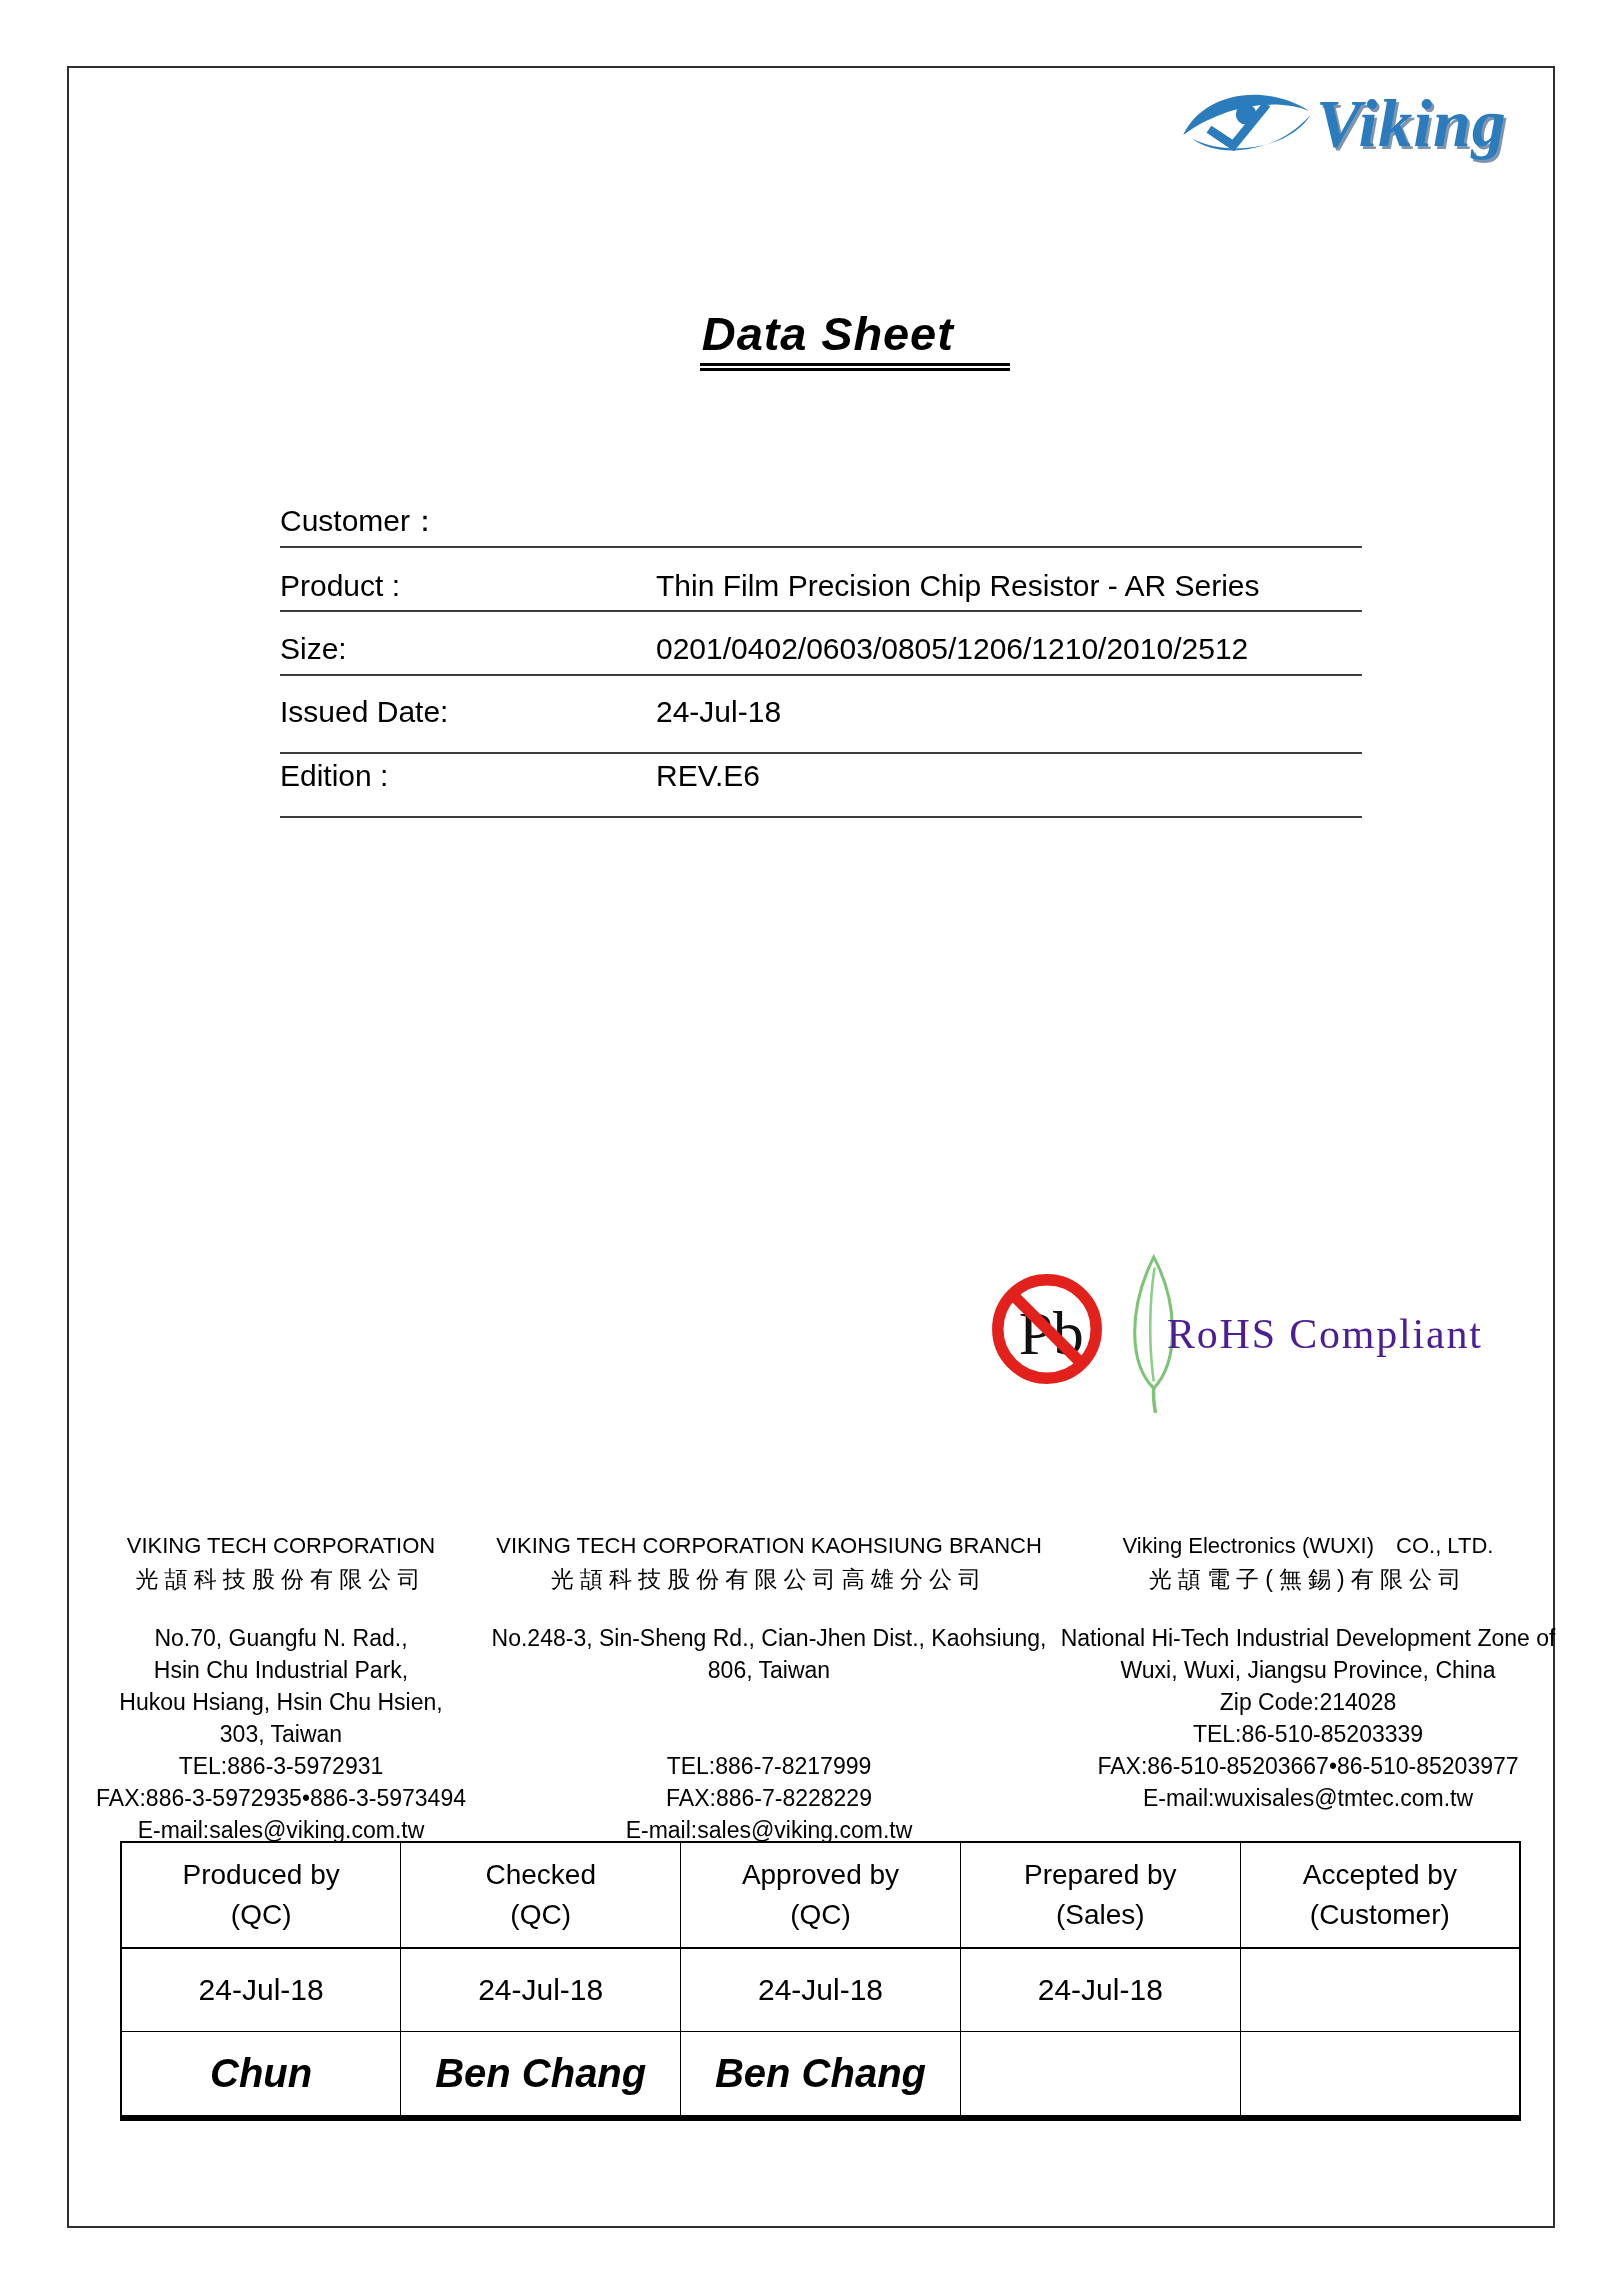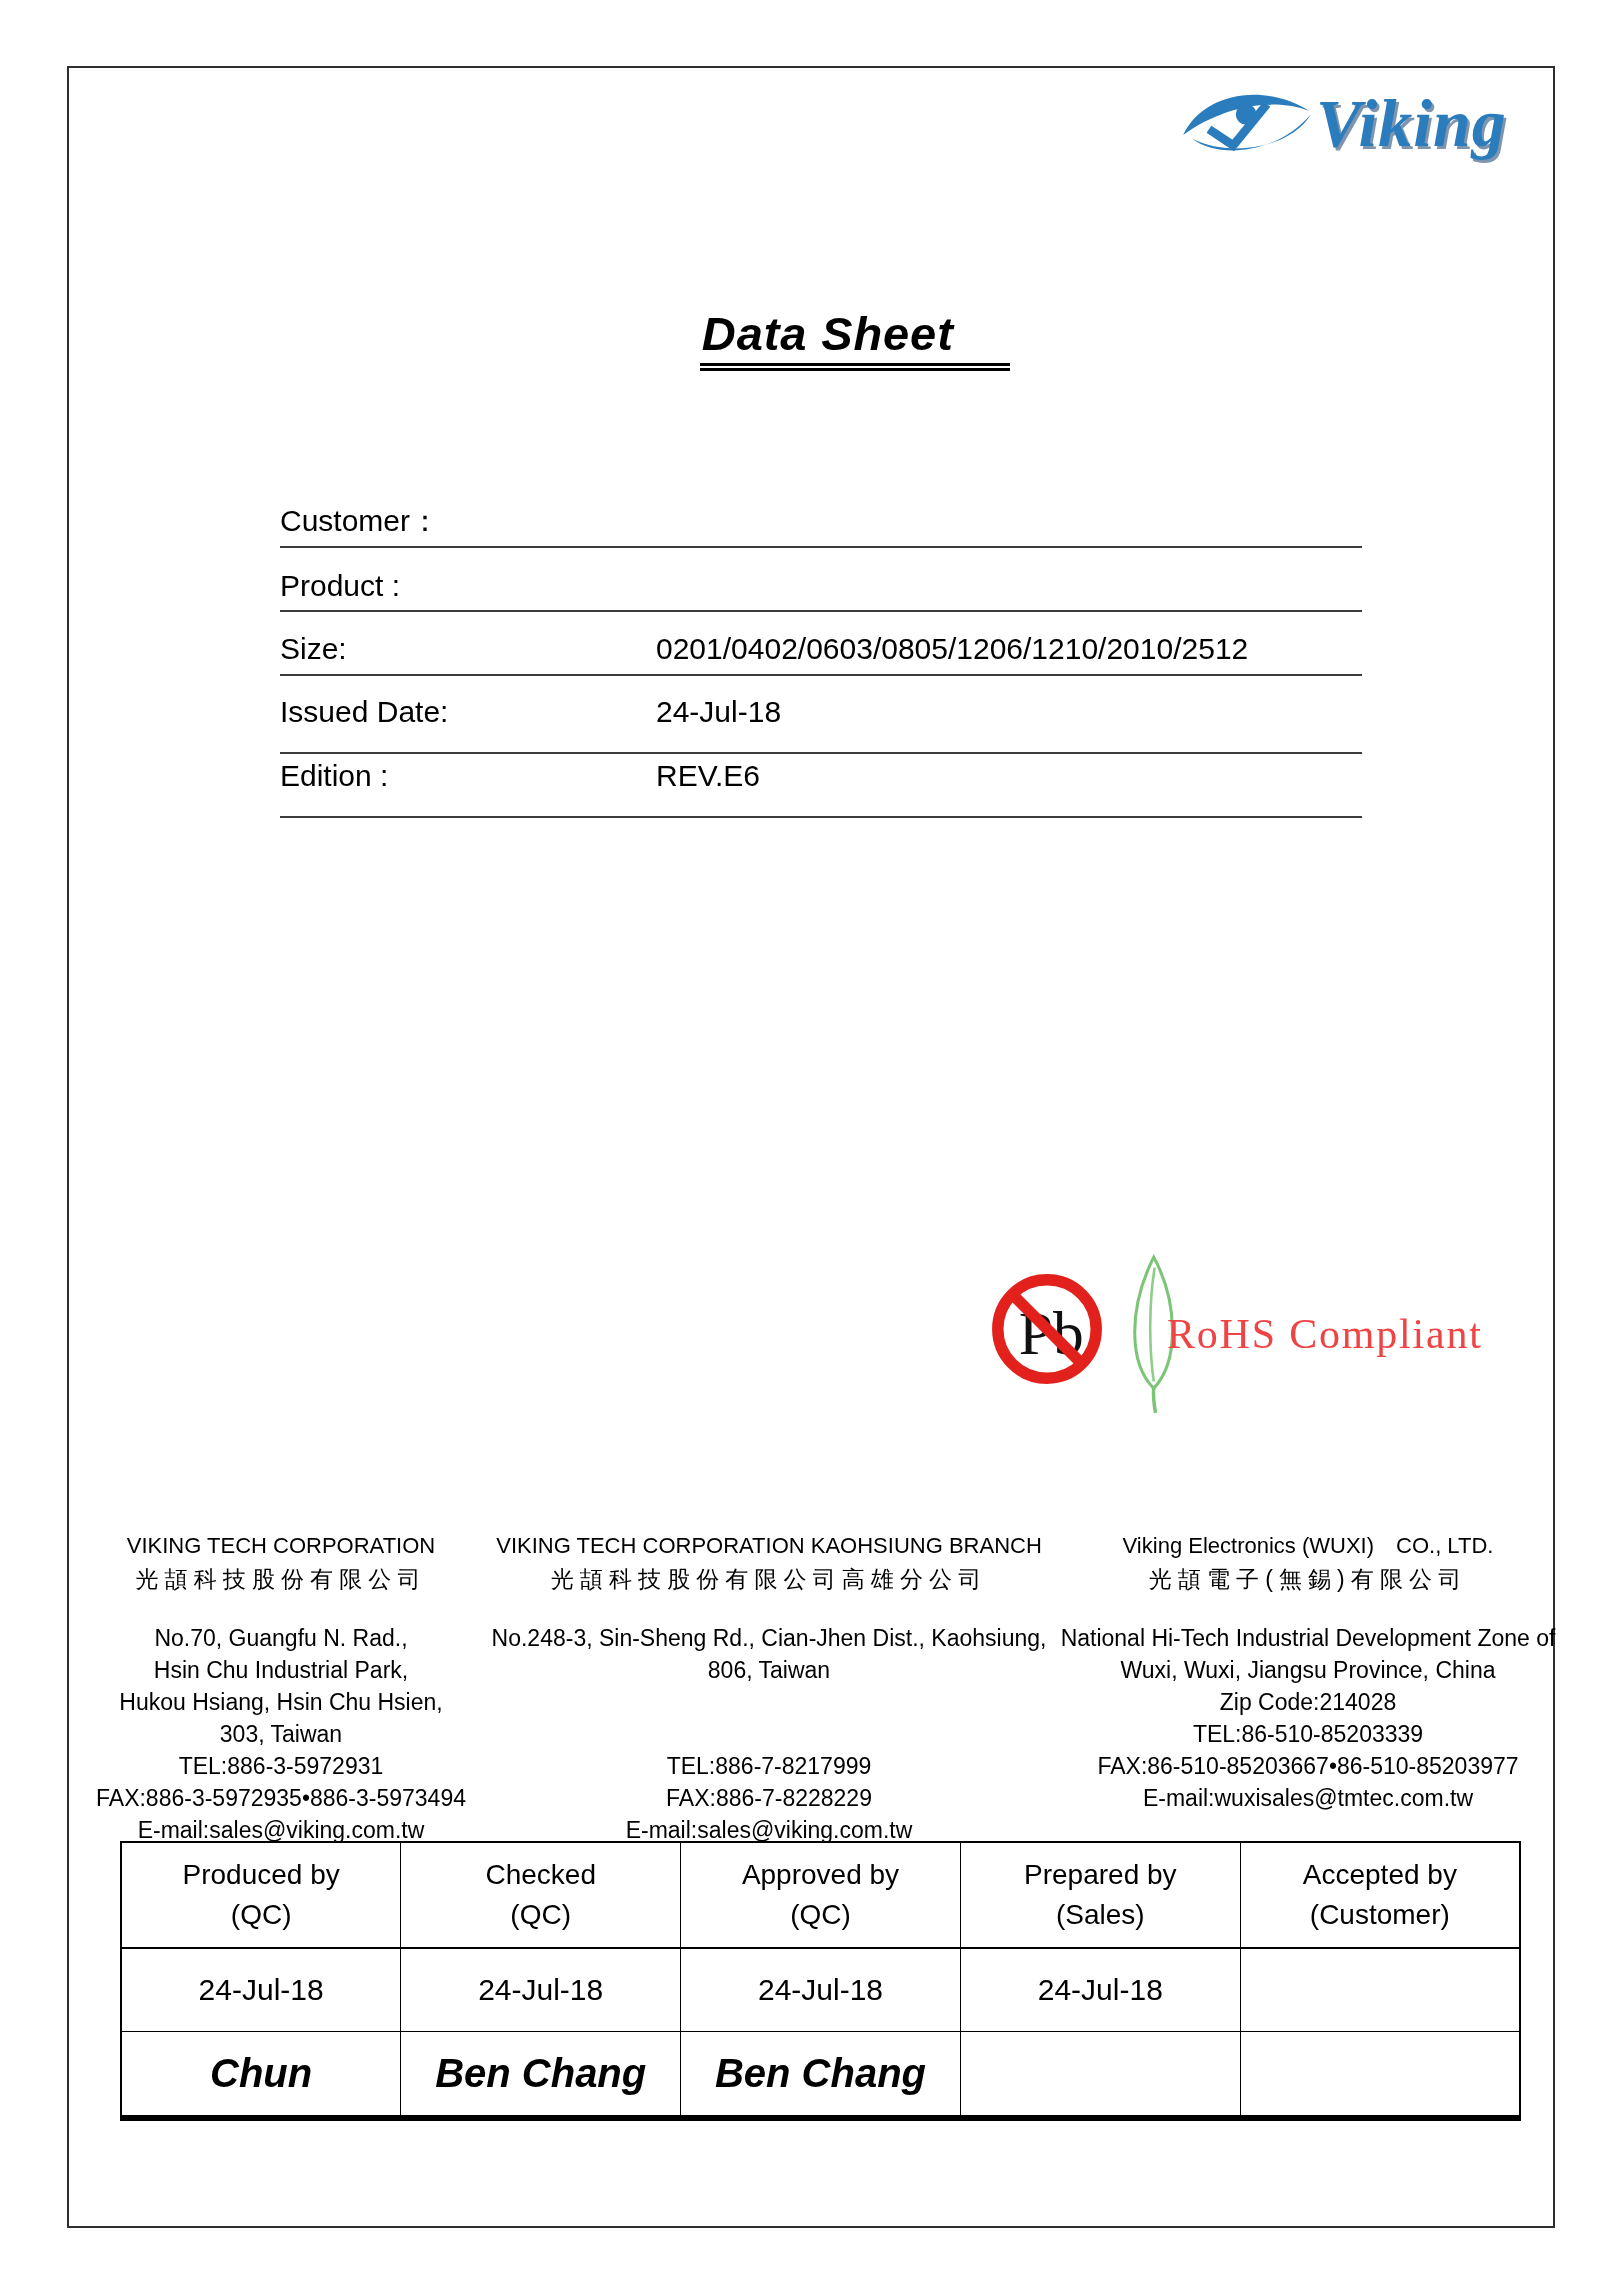--- a/index.html
+++ b/index.html
@@ -40,21 +40,21 @@
   .form-label{position:absolute;left:280px;font-size:30px;line-height:35px;white-space:nowrap;}
   .form-value{position:absolute;left:656px;font-size:30px;line-height:35px;white-space:nowrap;}
   .form-line{position:absolute;left:280px;width:1082px;height:1.8px;background:#3c3c3c;}
   
   .pb-logo{position:absolute;left:989px;top:1271px;width:116px;height:116px;}
   .leaf-logo{position:absolute;left:1110px;top:1248px;width:84px;height:167px;}
   .rohs-text{
     position:absolute;left:1167px;top:1311px;
     font-family:"Liberation Serif",serif;
     font-size:42px;line-height:47px;
-    color:#ef4444;letter-spacing:1.8px;white-space:nowrap;
+    color:#4c1d95;letter-spacing:1.8px;white-space:nowrap;
   }
   
   .company{position:absolute;top:1532px;text-align:center;}
   .company-c0{left:88px;width:386px;}
   .company-c1{left:480px;width:578px;}
   .company-c2{left:1056px;width:504px;}
   .company-name{font-size:22px;line-height:28px;white-space:pre;}
   .company-name-zh{font-size:23px;line-height:39px;letter-spacing:6.1px;white-space:pre;}
   .addr{margin-top:23px;}
   .addr-line{font-size:23px;line-height:32px;min-height:32px;white-space:pre;}
@@ -91,20 +91,21 @@
     </svg>
     <span class="logo-text">Viking</span>
   </div>
 
   <div class="title">Data Sheet</div>
 
   <div class="form-label" style="top:503px">Customer：</div>
   <div class="form-line" style="top:546px"></div>
 
   <div class="form-label" style="top:568px">Product :</div>
+  <div class="form-value" style="top:568px">Thin Film Precision Chip Resistor - AR Series</div>
   <div class="form-line" style="top:610px"></div>
 
   <div class="form-label" style="top:631px">Size:</div>
   <div class="form-value" style="top:631px">0201/0402/0603/0805/1206/1210/2010/2512</div>
   <div class="form-line" style="top:674px"></div>
 
   <div class="form-label" style="top:694px">Issued Date:</div>
   <div class="form-value" style="top:694px">24-Jul-18</div>
   <div class="form-line" style="top:752px"></div>
 

